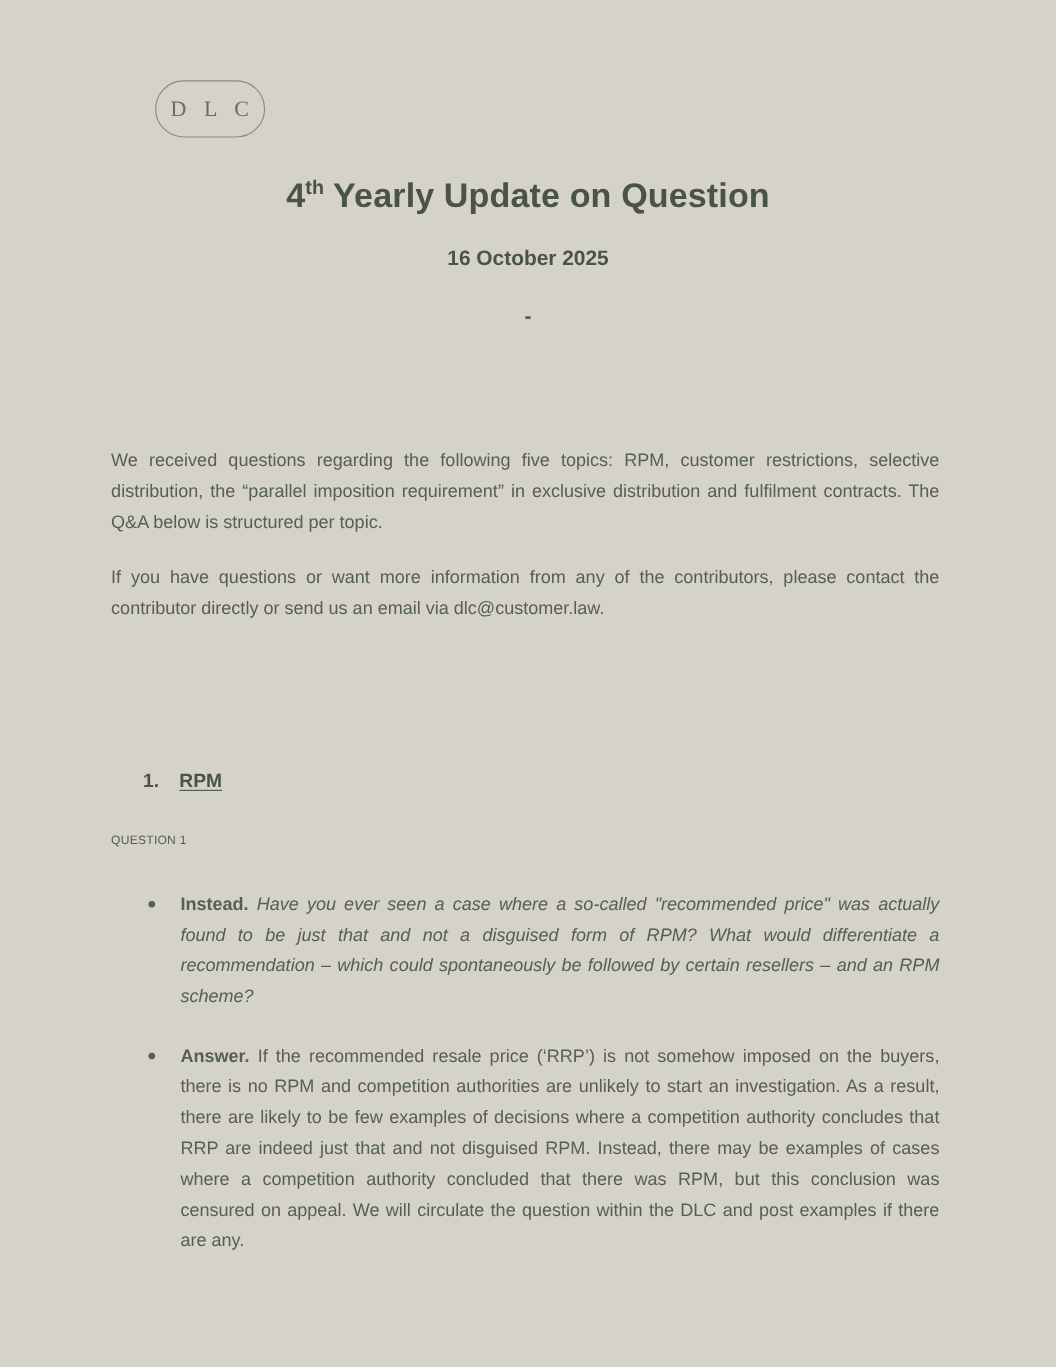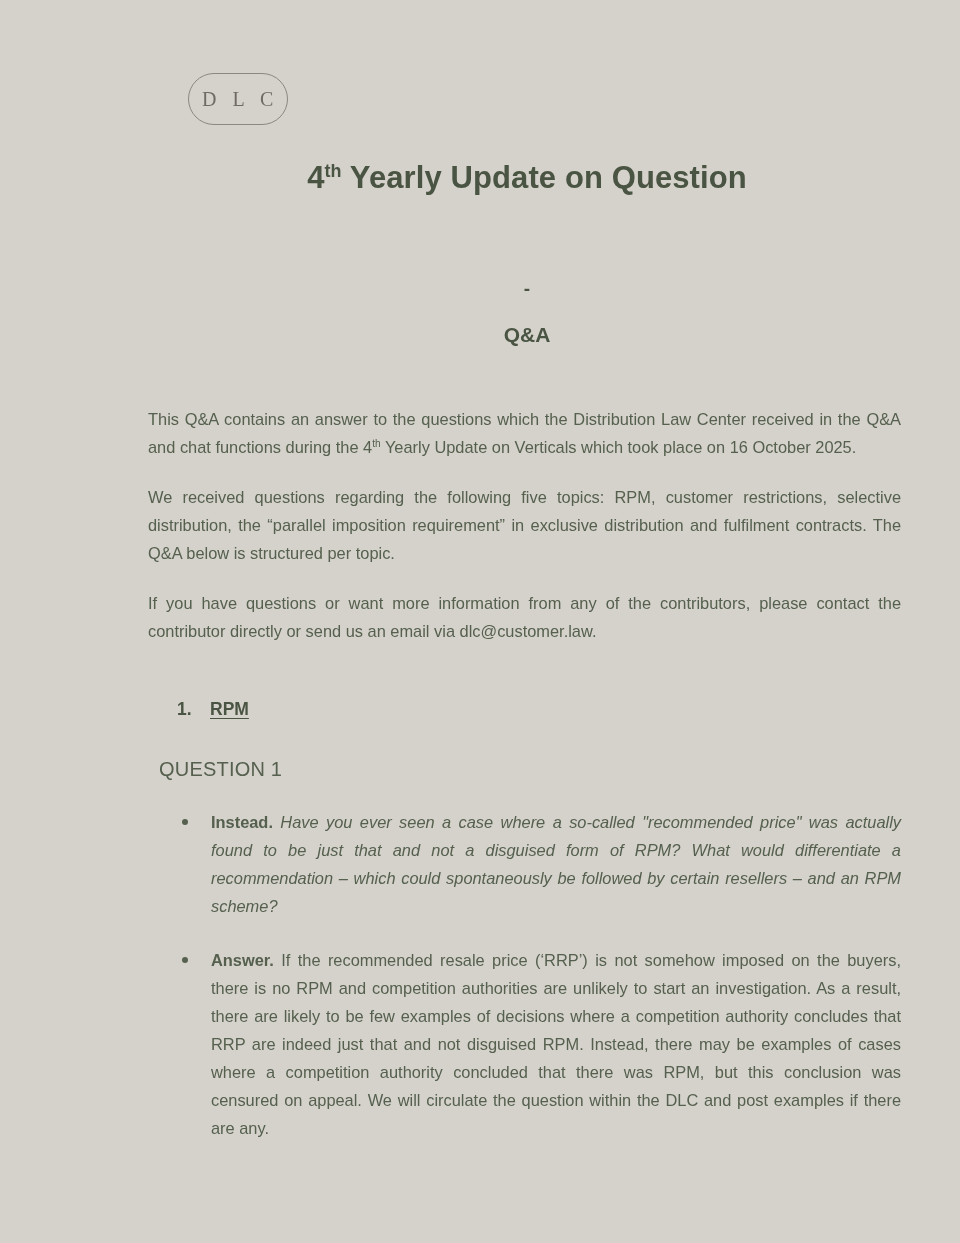--- a/index.html
+++ b/index.html
@@ -13,21 +13,20 @@
     font-family: "Liberation Sans", sans-serif;
     color: #55604e;
     overflow: hidden;
   }
 
   .page {
     position: relative;
     width: 812px;
     height: 1243px;
     box-sizing: border-box;
-    margin-left: 47px;
   }
 
   
   .logo-wrap {
     position: absolute;
     left: 141px;
     top: 73px;
     width: 100px;
     height: 52px;
   }
@@ -131,23 +130,23 @@
     display: inline-block;
     width: 33px;
   }
   .section-head .ttl {
     text-decoration: underline;
     text-underline-offset: 3px;
   }
 
   .question-label {
     position: absolute;
-    left: 112px;
+    left: 101px;
     top: 758px;
-    font-size: 20px;
+    font-size: 11px;
     color: #55604e;
     letter-spacing: 0.2px;
   }
 
   
   .qa-list {
     position: absolute;
     left: 101px;
     top: 808px;
     width: 753px;
@@ -186,27 +185,26 @@
 <div class="page">
 
   <div class="logo-wrap">
     <div class="logo-pill">
       <span class="logo-text">D L C</span>
     </div>
   </div>
 
   <div class="doc-title"><span>4</span><sup>th</sup><span> Yearly Update on Question</span></div>
 
+  <div class="doc-date">16 October 2025</div>
 
   <div class="doc-sep">-</div>
 
-  <div class="doc-subtitle">Q&amp;A</div>
 
   <div class="body-block">
-    <p class="para"><span>This Q&amp;A contains an answer to the questions which the Distribution Law Center received in the Q&amp;A and chat functions during the 4</span><sup>th</sup><span> Yearly Update on Verticals which took place on 16 October 2025.</span></p>
 
     <p class="para">We received questions regarding the following five topics: RPM, customer restrictions, selective distribution, the “parallel imposition requirement” in exclusive distribution and fulfilment contracts. The Q&amp;A below is structured per topic.</p>
 
     <p class="para">If you have questions or want more information from any of the contributors, please contact the contributor directly or send us an email via dlc@customer.law.</p>
   </div>
 
   <div class="section-head">
     <span class="num">1.</span><span class="ttl">RPM</span>
   </div>
 

